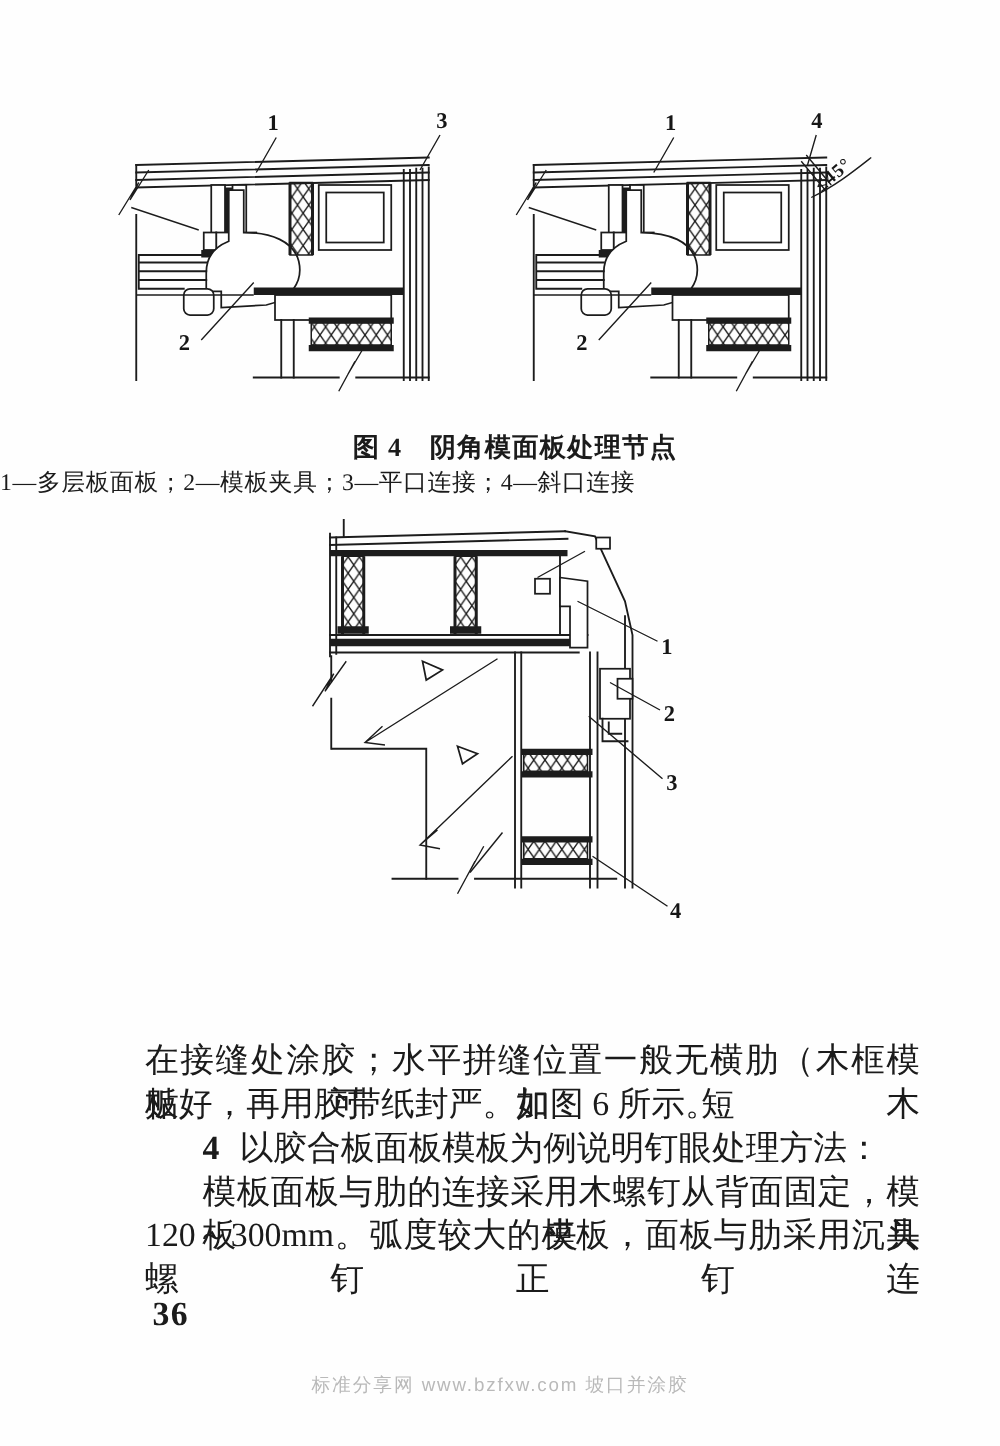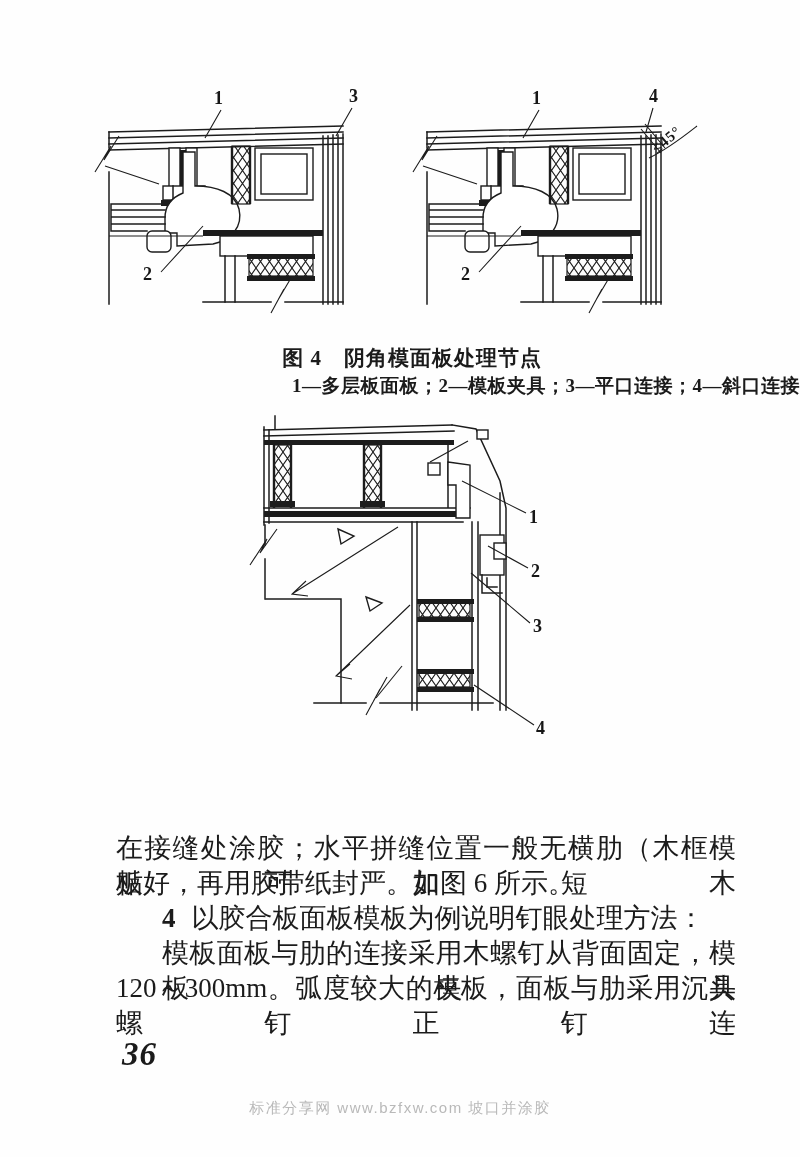--- a/index.html
+++ b/index.html
@@ -11,29 +11,29 @@
   .thin{stroke:#1c1c1c;stroke-width:1.1;fill:none;}
   .th{stroke:#1c1c1c;stroke-width:2.4;fill:none;}
   .wh{fill:#ffffff;stroke:#1c1c1c;stroke-width:1.4;}
   .bk{fill:#1c1c1c;stroke:none;}
   .hx{stroke:#1c1c1c;stroke-width:1.2;fill:url(#xh);}
   svg text{font-family:"Liberation Serif","DejaVu Serif",serif;font-size:18px;font-weight:bold;
            fill:#161616;stroke:none;}
   svg text.ang{font-size:15px;letter-spacing:1px;}
   .caption{position:absolute;left:12px;width:100%;text-align:center;font-size:21px;
            font-weight:bold;letter-spacing:1px;}
-  .legend{position:absolute;left:0;width:100%;text-align:right;font-size:19px;
-          font-weight:700;letter-spacing:.5px;}
+  .legend{position:absolute;left:0;width:100%;text-align:left;font-size:19px;
+          font-weight:400;letter-spacing:.5px;}
   .bodytext{position:absolute;left:116px;top:831px;width:620px;font-size:27px;
             line-height:35px;font-weight:500;}
   .bline{height:35px;overflow:visible;}
   .fill{text-align:justify;text-align-last:justify;}
   .indent{padding-left:46px;}
   .item-num{font-weight:bold;margin-right:16px;}
-  .pagenum{position:absolute;left:122px;top:1036px;font-size:33px;font-style:italic;
+  .pagenum{position:absolute;left:122px;top:1036px;font-size:27px;
            font-weight:600;letter-spacing:1px;}
   .watermark{position:absolute;left:0;top:1099px;width:100%;text-align:center;
              font-size:15px;color:#b9b9b9;letter-spacing:1.5px;
              font-family:"Liberation Sans","DejaVu Sans",sans-serif;}
 </style>
 </head>
 <body>
 
 <div class="page">
 

